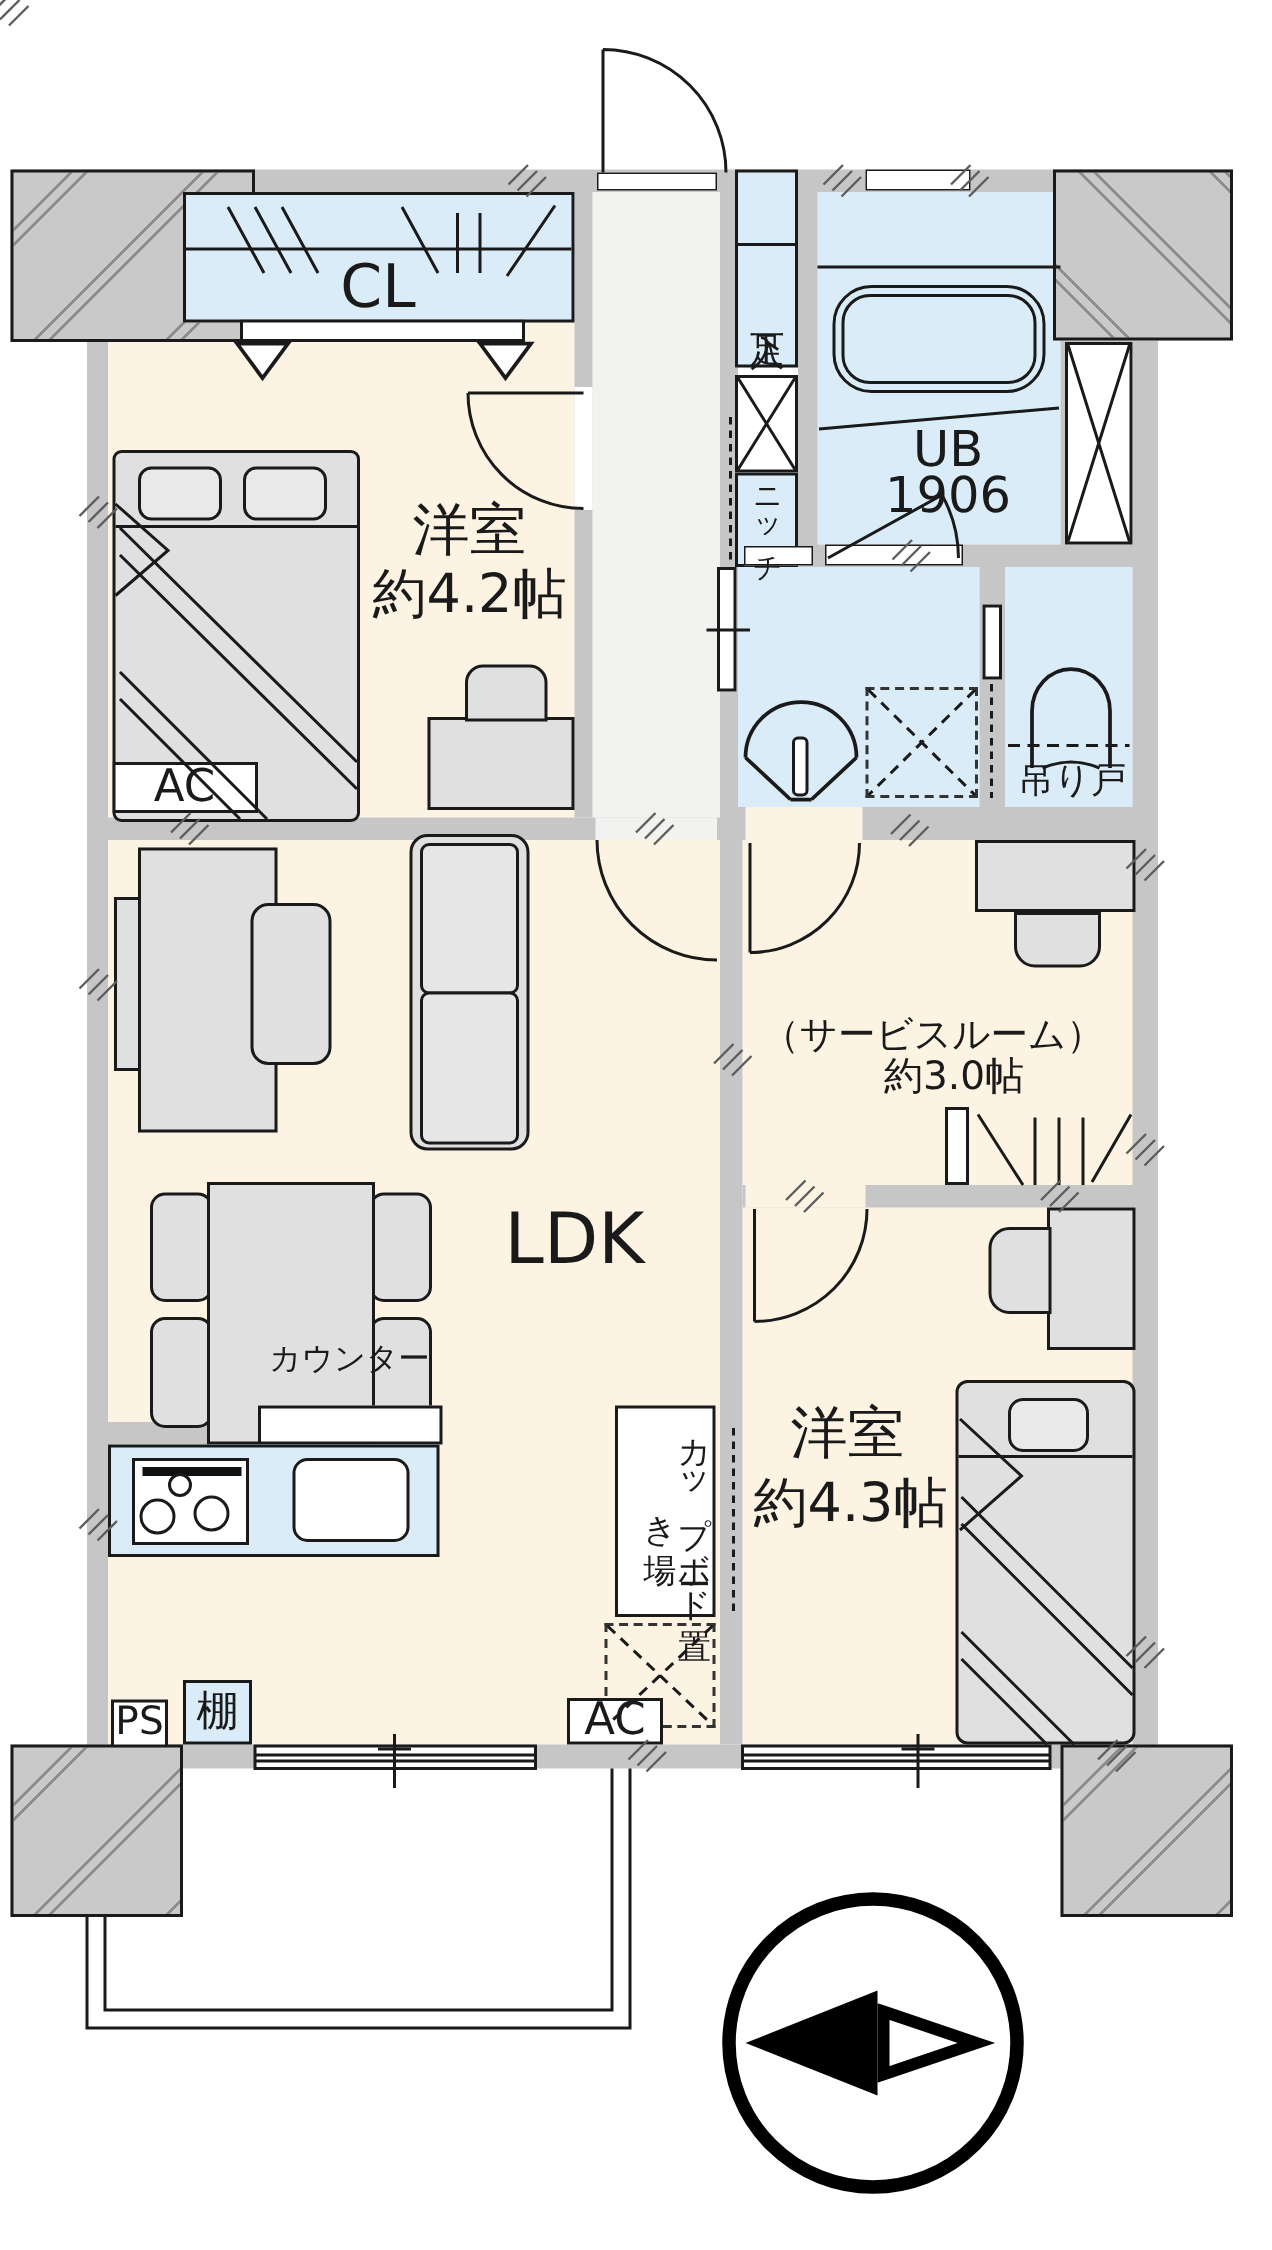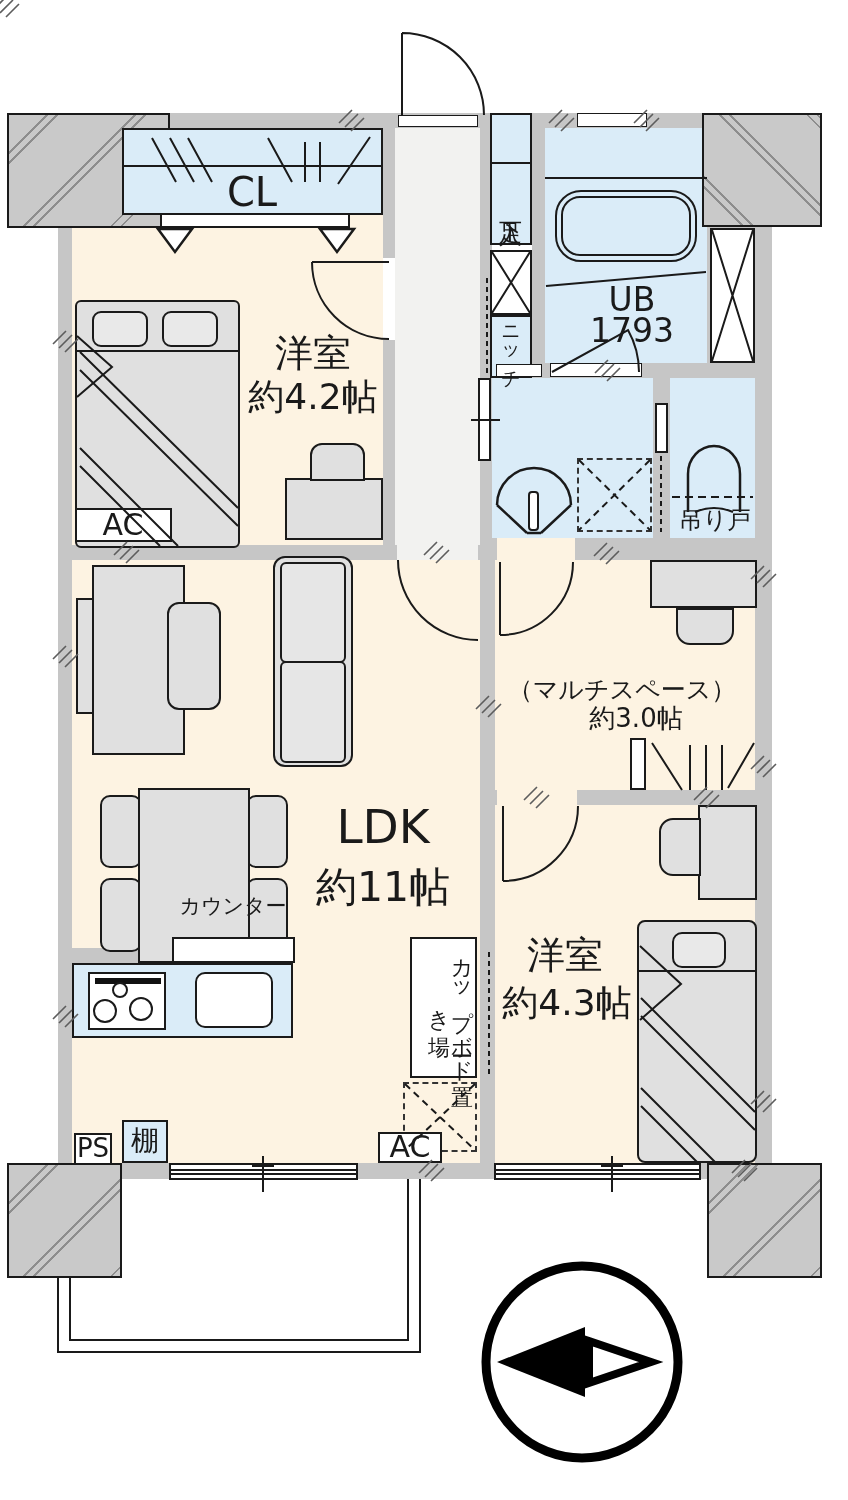--- a/index.html
+++ b/index.html
@@ -250,26 +250,25 @@
       <path d="M589 1341 L651 1362 L589 1383 Z" fill="#fff" stroke="#000" stroke-width="8"></path>
     </g>
   </svg>
 
   <div class="lbl" style="left:252px;top:192px;font-size:40px;">CL</div>
   <div class="lbl" style="left:313px;top:353px;font-size:38px;">洋室</div>
   <div class="lbl" style="left:313px;top:397px;font-size:36px;">約4.2帖</div>
   <div class="lbl vert" style="left:511px;top:204px;font-size:23px;">下足入</div>
   <div class="lbl vert" style="left:511px;top:346px;font-size:19px;">ニッチ</div>
   <div class="lbl" style="left:632px;top:300px;font-size:33px;">UB</div>
-  <div class="lbl" style="left:632px;top:331px;font-size:33px;">1793</div>
+  <div class="lbl" style="left:632px;top:331px;font-size:33px;">1906</div>
   <div class="lbl" style="left:715px;top:521px;font-size:24px;">吊り戸</div>
-  <div class="lbl" style="left:622px;top:690px;font-size:25px;">（マルチスペース）</div>
+  <div class="lbl" style="left:622px;top:690px;font-size:25px;">（サービスルーム）</div>
   <div class="lbl" style="left:636px;top:719px;font-size:26px;">約3.0帖</div>
   <div class="lbl" style="left:383px;top:827px;font-size:47px;">LDK</div>
-  <div class="lbl" style="left:383px;top:888px;font-size:41px;">約11帖</div>
   <div class="lbl" style="left:565px;top:955px;font-size:38px;">洋室</div>
   <div class="lbl" style="left:567px;top:1003px;font-size:36px;">約4.3帖</div>
   <div class="lbl" style="left:233px;top:906px;font-size:21px;">カウンター</div>
   <div class="lbl vert" style="left:443px;top:1007px;font-size:22px;width:62px;height:134px;white-space:normal;">カップボード置き場</div>
   <div class="lbl" style="left:123px;top:525px;font-size:30px;">AC</div>
   <div class="lbl" style="left:410px;top:1147px;font-size:30px;">AC</div>
   <div class="lbl" style="left:93px;top:1149px;font-size:26px;">PS</div>
   <div class="lbl" style="left:145px;top:1141px;font-size:28px;">棚</div>
 
 </div>

